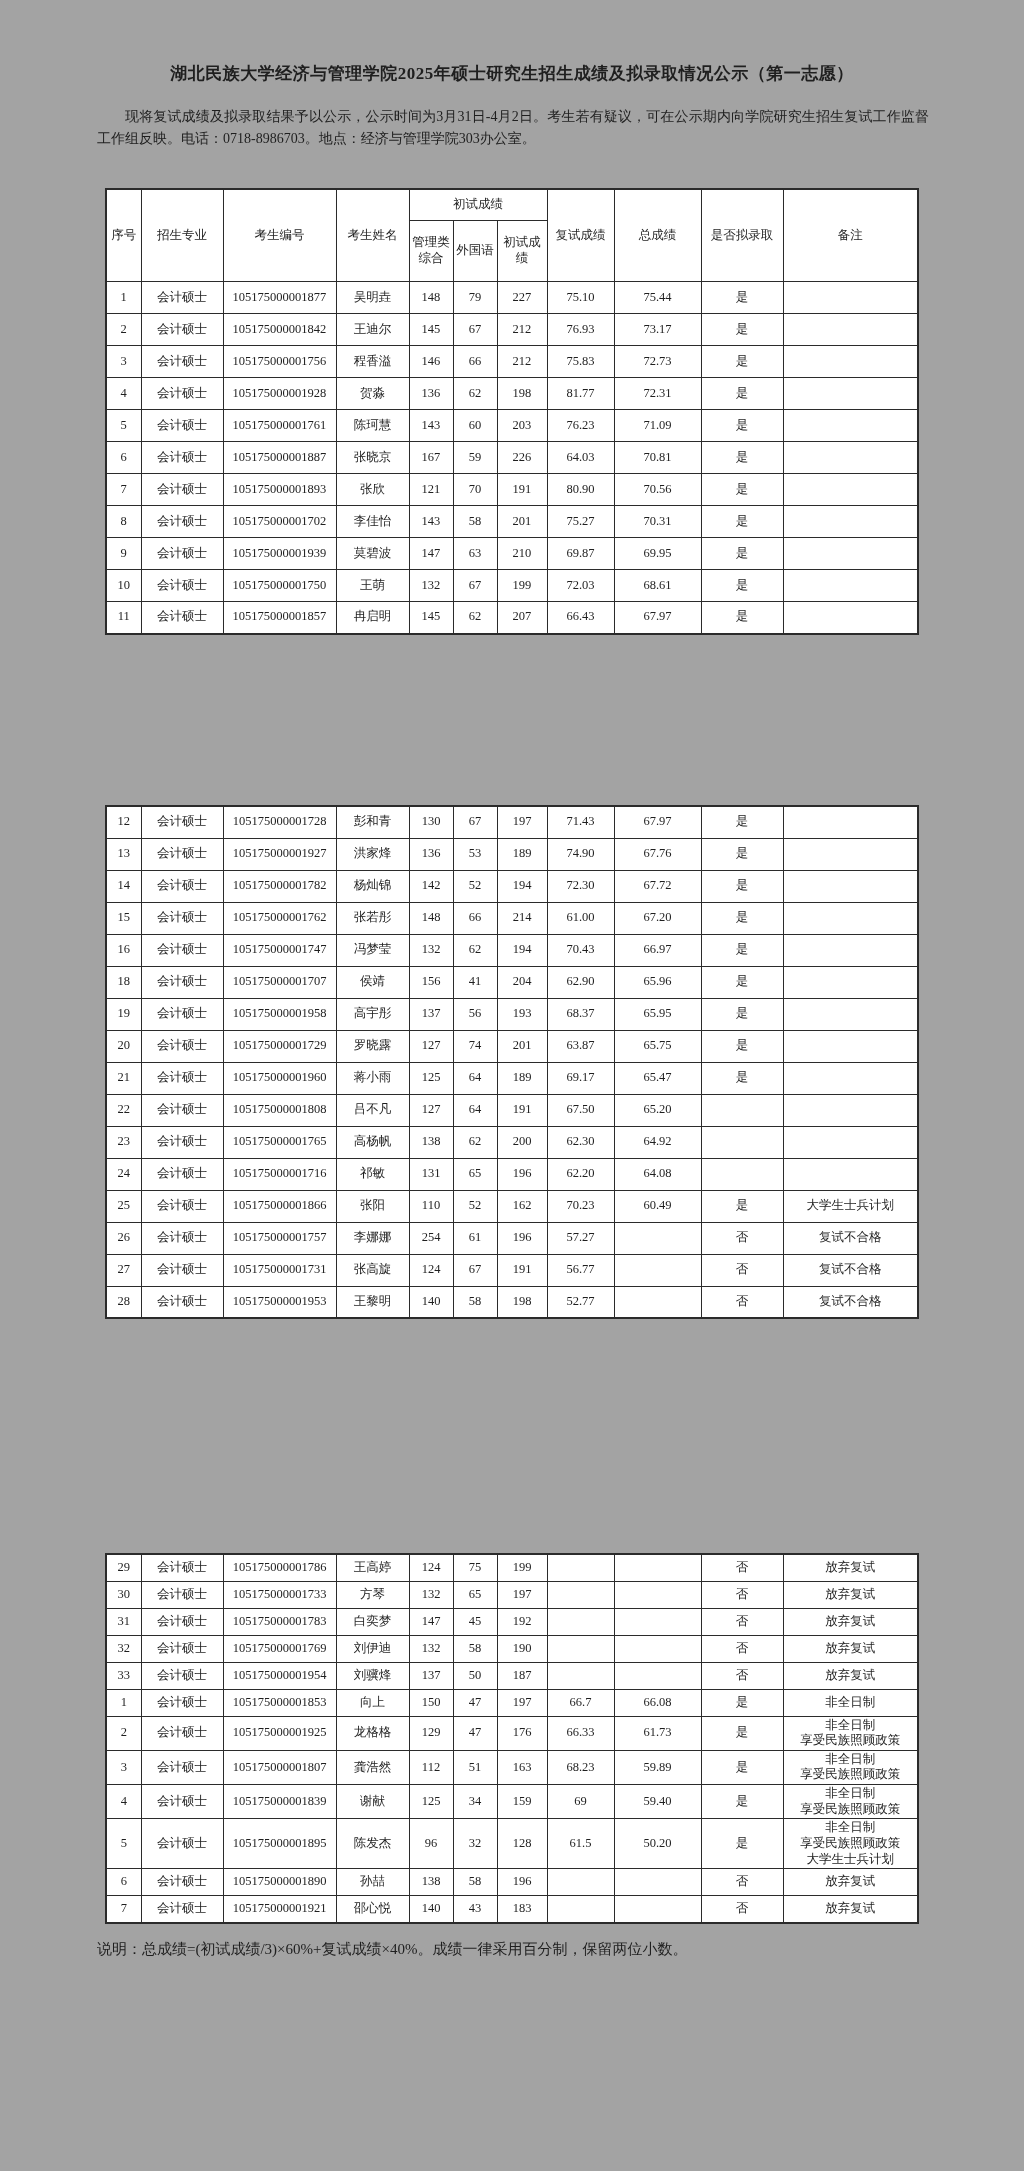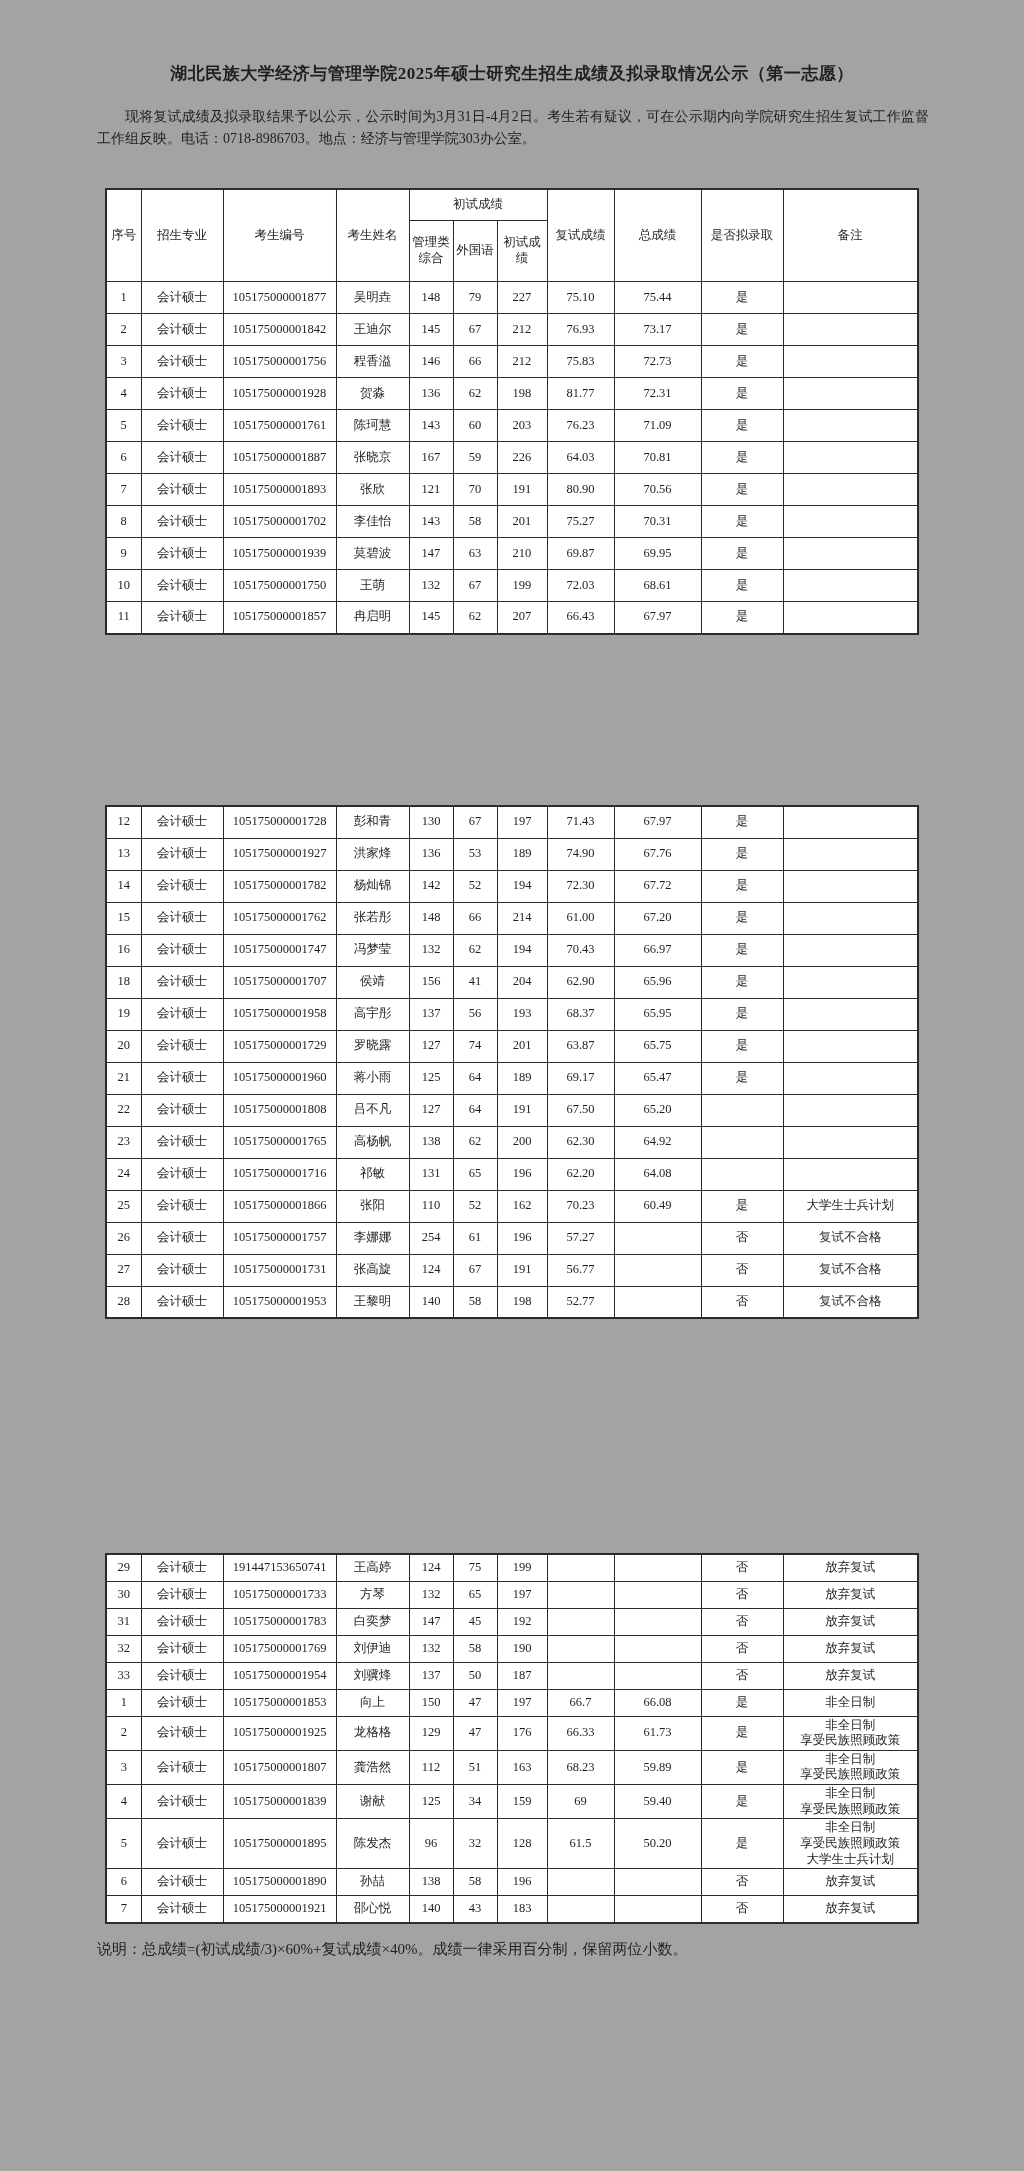--- a/index.html
+++ b/index.html
@@ -500,21 +500,21 @@
           <col class="c6">
           <col class="c7">
         <col class="c8">
           <col class="c9">
           <col class="c10">
       </colgroup>
       <tbody id="tbody-2">
           <tr>
             <td>29</td>
             <td>会计硕士</td>
-            <td>191447153650741</td>
+            <td>105175000001786</td>
             <td>王高婷</td>
             <td>124</td>
             <td>75</td>
             <td>199</td>
             <td></td>
             <td></td>
             <td>否</td>
             <td class="remark">放弃复试</td>
           </tr>
           <tr>

